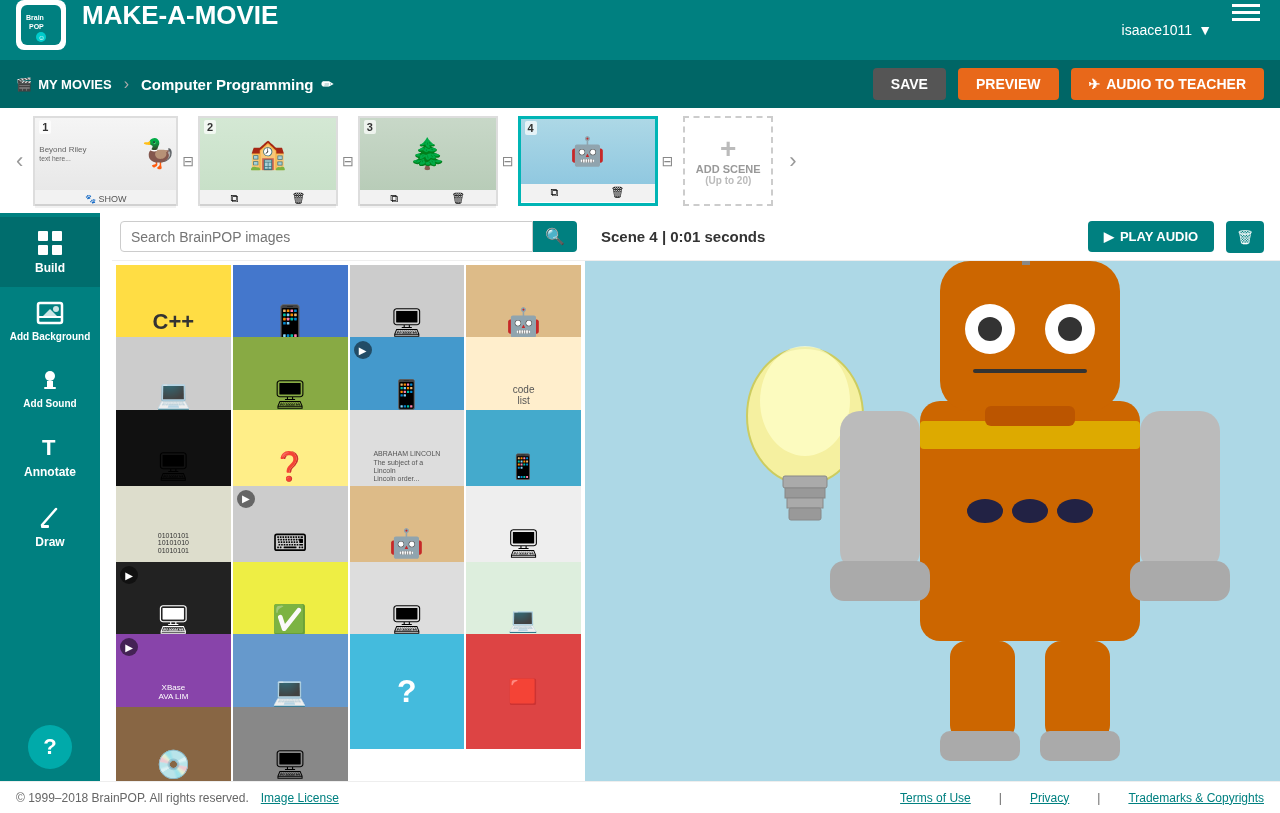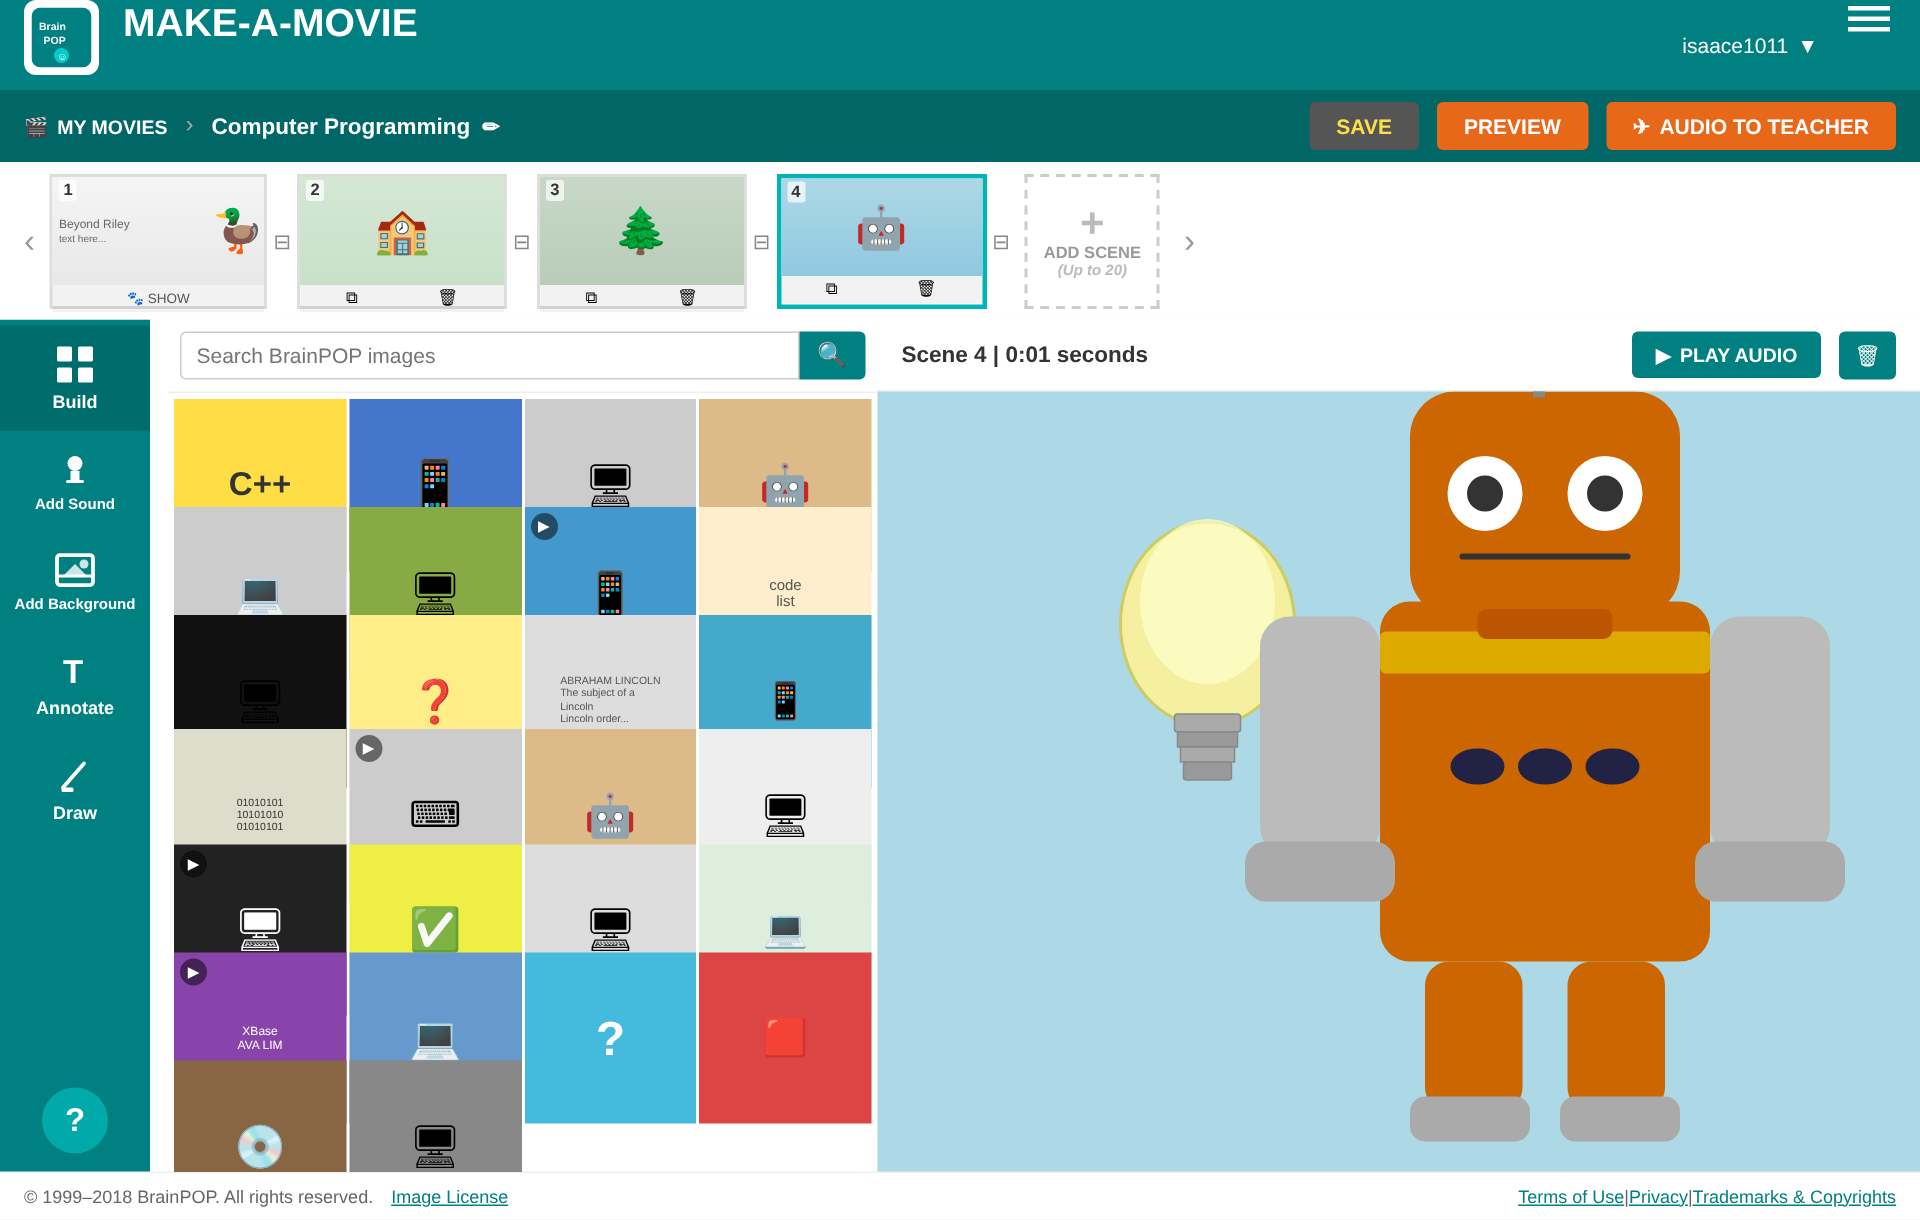--- a/index.html
+++ b/index.html
@@ -76,21 +76,21 @@
       color: white;
       font-size: 15px;
       font-weight: bold;
       display: flex;
       align-items: center;
       gap: 8px;
     }
     .toolbar-spacer { flex: 1; }
     .btn-save {
       background: #555;
-      color: #fde047;
+      color: #ffffff;
       border: none;
       padding: 8px 18px;
       font-size: 14px;
       font-weight: bold;
       border-radius: 4px;
       cursor: pointer;
     }
     .btn-preview {
       background: #e8681a;
       color: white;
@@ -375,21 +375,21 @@
       border-top: 1px solid #eee;
     }
     .footer-link {
       color: #008080;
       text-decoration: underline;
       cursor: pointer;
     }
     .footer-spacer { flex: 1; }
     .footer-links {
       display: flex;
-      gap: 0;
+      gap: 28px;
     }
 
     
     .cell-cpp { background: #ffdd44; }
   </style>
 </head>
 <body>
 
 <div class="header">
   <div class="brainpop-logo">
@@ -485,54 +485,54 @@
     <div class="scene-actions">
       <span style="font-size:11px;">⧉</span>
       <span style="font-size:11px;">🗑</span>
     </div>
   </div>
   <span style="font-size:14px;color:#888;margin:0 2px;">⊟</span>
 
   <div class="add-scene">
     <span class="add-scene-plus">+</span>
     <span style="font-size:11px;font-weight:bold;color:#999;">ADD SCENE</span>
-    <span style="font-size:10px;color:#bbb;font-style:italic;">(Up to 20)</span>
+    <span style="font-size:10px;color:#bbb;">(Up to 20)</span>
   </div>
 
   <span class="strip-arrow">›</span>
 </div>
 
 <div class="main-area">
 
   <div class="sidebar">
     <div class="sidebar-item active">
       <svg width="28" height="28" viewBox="0 0 28 28">
         <rect x="2" y="2" width="10" height="10" fill="white" rx="1"></rect>
         <rect x="16" y="2" width="10" height="10" fill="white" rx="1"></rect>
         <rect x="2" y="16" width="10" height="10" fill="white" rx="1"></rect>
         <rect x="16" y="16" width="10" height="10" fill="white" rx="1"></rect>
       </svg>
       <span>Build</span>
     </div>
     <div class="sidebar-item">
       <svg width="28" height="28" viewBox="0 0 28 28">
-        <circle cx="14" cy="10" r="5" fill="white"></circle>
-        <rect x="11" y="15" width="6" height="6" fill="white"></rect>
-        <rect x="8" y="21" width="12" height="2" fill="white" rx="1"></rect>
-      </svg>
-      <span style="font-size:10px;text-align:center;">Add Sound</span>
-    </div>
-    <div class="sidebar-item">
-      <svg width="28" height="28" viewBox="0 0 28 28">
         <rect x="2" y="4" width="24" height="20" fill="none" stroke="white" stroke-width="2.5" rx="2"></rect>
         <line x1="2" y1="18" x2="26" y2="18" stroke="white" stroke-width="2"></line>
         <polygon points="6,18 14,10 22,18" fill="white" opacity="0.8"></polygon>
         <circle cx="20" cy="10" r="3" fill="white" opacity="0.8"></circle>
       </svg>
       <span style="font-size:10px;text-align:center;">Add Background</span>
+    </div>
+    <div class="sidebar-item">
+      <svg width="28" height="28" viewBox="0 0 28 28">
+        <circle cx="14" cy="10" r="5" fill="white"></circle>
+        <rect x="11" y="15" width="6" height="6" fill="white"></rect>
+        <rect x="8" y="21" width="12" height="2" fill="white" rx="1"></rect>
+      </svg>
+      <span style="font-size:10px;text-align:center;">Add Sound</span>
     </div>
     <div class="sidebar-item">
       <svg width="28" height="28" viewBox="0 0 28 28">
         <text x="6" y="22" font-size="22" fill="white" font-weight="bold">T</text>
       </svg>
       <span>Annotate</span>
     </div>
     <div class="sidebar-item">
       <svg width="28" height="28" viewBox="0 0 28 28">
         <line x1="6" y1="22" x2="20" y2="6" stroke="white" stroke-width="2.5" stroke-linecap="round"></line>

